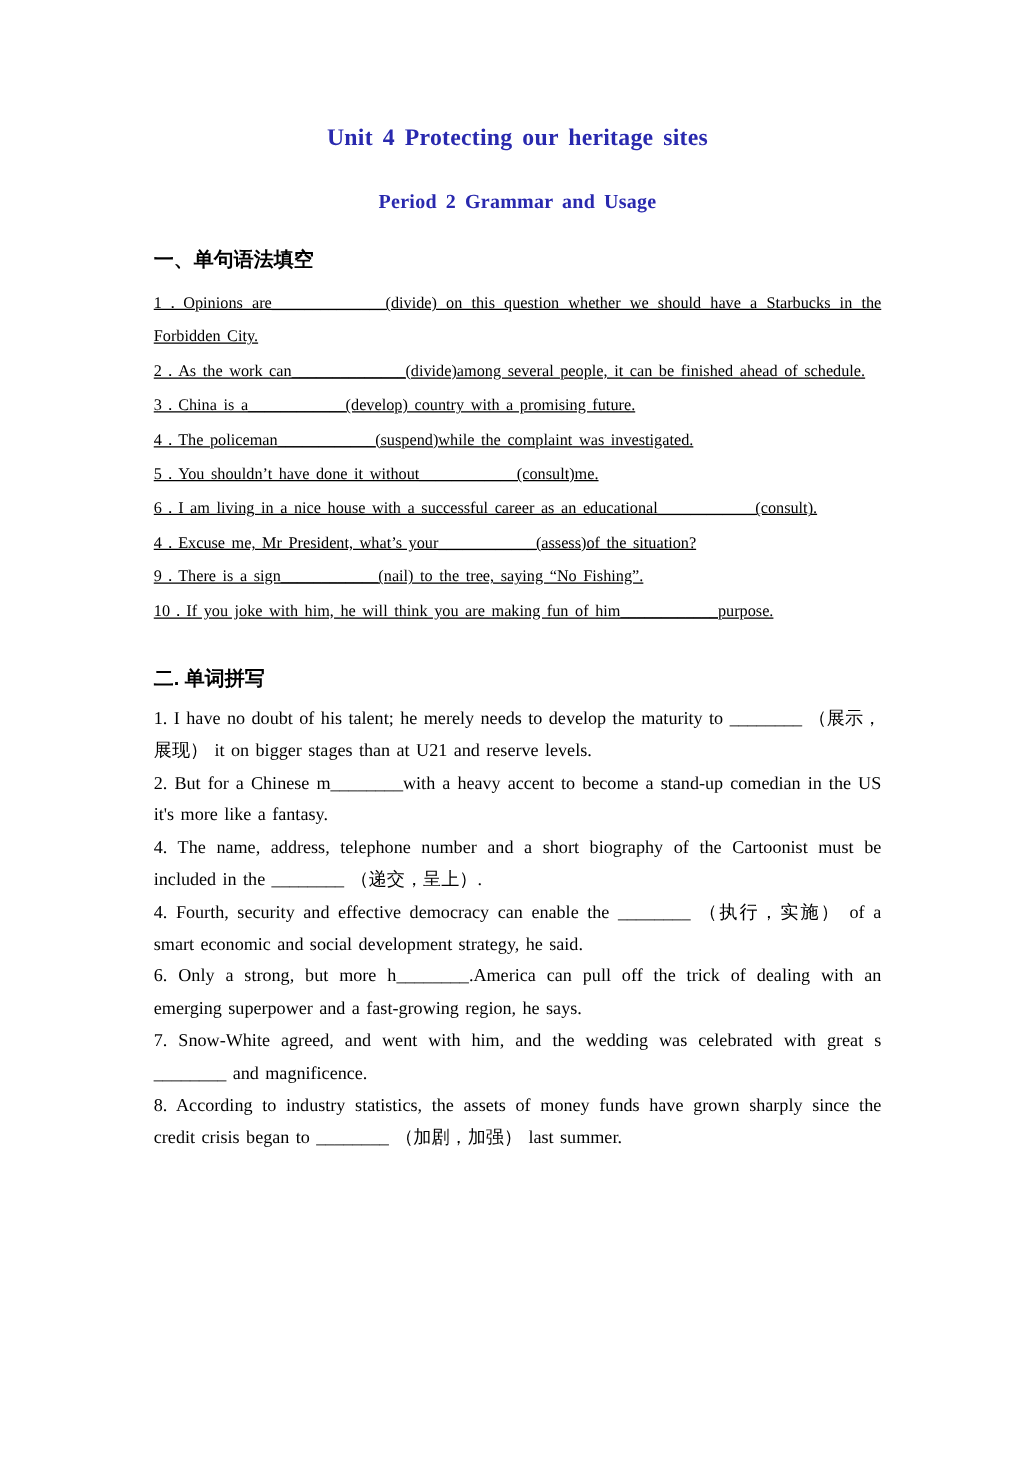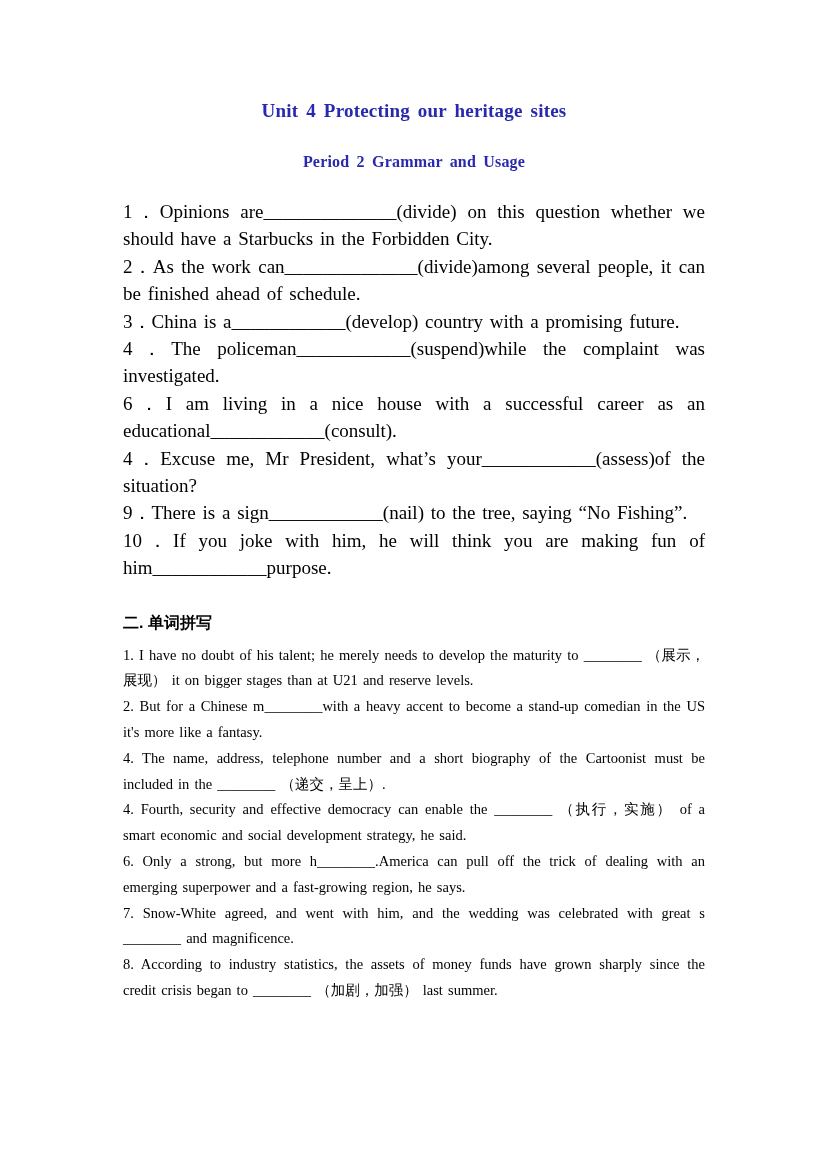--- a/index.html
+++ b/index.html
@@ -37,25 +37,26 @@
     word-spacing: 3px;
   }
   .section-heading {
     font-family: "Liberation Sans", "DejaVu Sans", sans-serif;
     font-size: 16px;
     font-weight: bold;
     color: #000000;
     margin: 0 0 9px 0;
   }
   .section-1 .q {
-    font-size: 19px;
+    font-size: 13px;
     line-height: 27.4px;
     text-align: justify;
     margin: 0;
     word-spacing: 2px;
+    text-decoration: underline;
   }
   .section-2 {
     margin-top: 31px;
   }
   .section-2 .q {
     font-size: 14.5px;
     line-height: 25.8px;
     text-align: justify;
     margin: 0;
     word-spacing: 1.5px;
@@ -63,24 +64,26 @@
 </style>
 </head>
 <body>
 
 <div class="page">
 
   <h1 class="doc-title">Unit 4 Protecting our heritage sites</h1>
   <h1 class="doc-subtitle">Period 2 Grammar and Usage</h1>
 
   <section class="section-1">
+    <h2 class="section-heading">一、单句语法填空</h2>
     <p class="q">1．Opinions are______________(divide) on this question whether we should have a Starbucks in the Forbidden City.</p>
     <p class="q">2．As the work can______________(divide)among several people, it can be finished ahead of schedule.</p>
     <p class="q">3．China is a____________(develop) country with a promising future.</p>
     <p class="q">4．The policeman____________(suspend)while the complaint was investigated.</p>
+    <p class="q">5．You shouldn’t have done it without____________(consult)me.</p>
     <p class="q">6．I am living in a nice house with a successful career as an educational____________(consult).</p>
     <p class="q">4．Excuse me, Mr President, what’s your____________(assess)of the situation?</p>
     <p class="q">9．There is a sign____________(nail) to the tree, saying “No Fishing”.</p>
     <p class="q">10．If you joke with him, he will think you are making fun of him____________purpose.</p>
   </section>
 
   <section class="section-2">
     <h2 class="section-heading">二. 单词拼写</h2>
     <p class="q">1. I have no doubt of his talent; he merely needs to develop the maturity to ________ （展示，展现） it on bigger stages than at U21 and reserve levels.</p>
     <p class="q">2. But for a Chinese m________with a heavy accent to become a stand-up comedian in the US it's more like a fantasy.</p>

